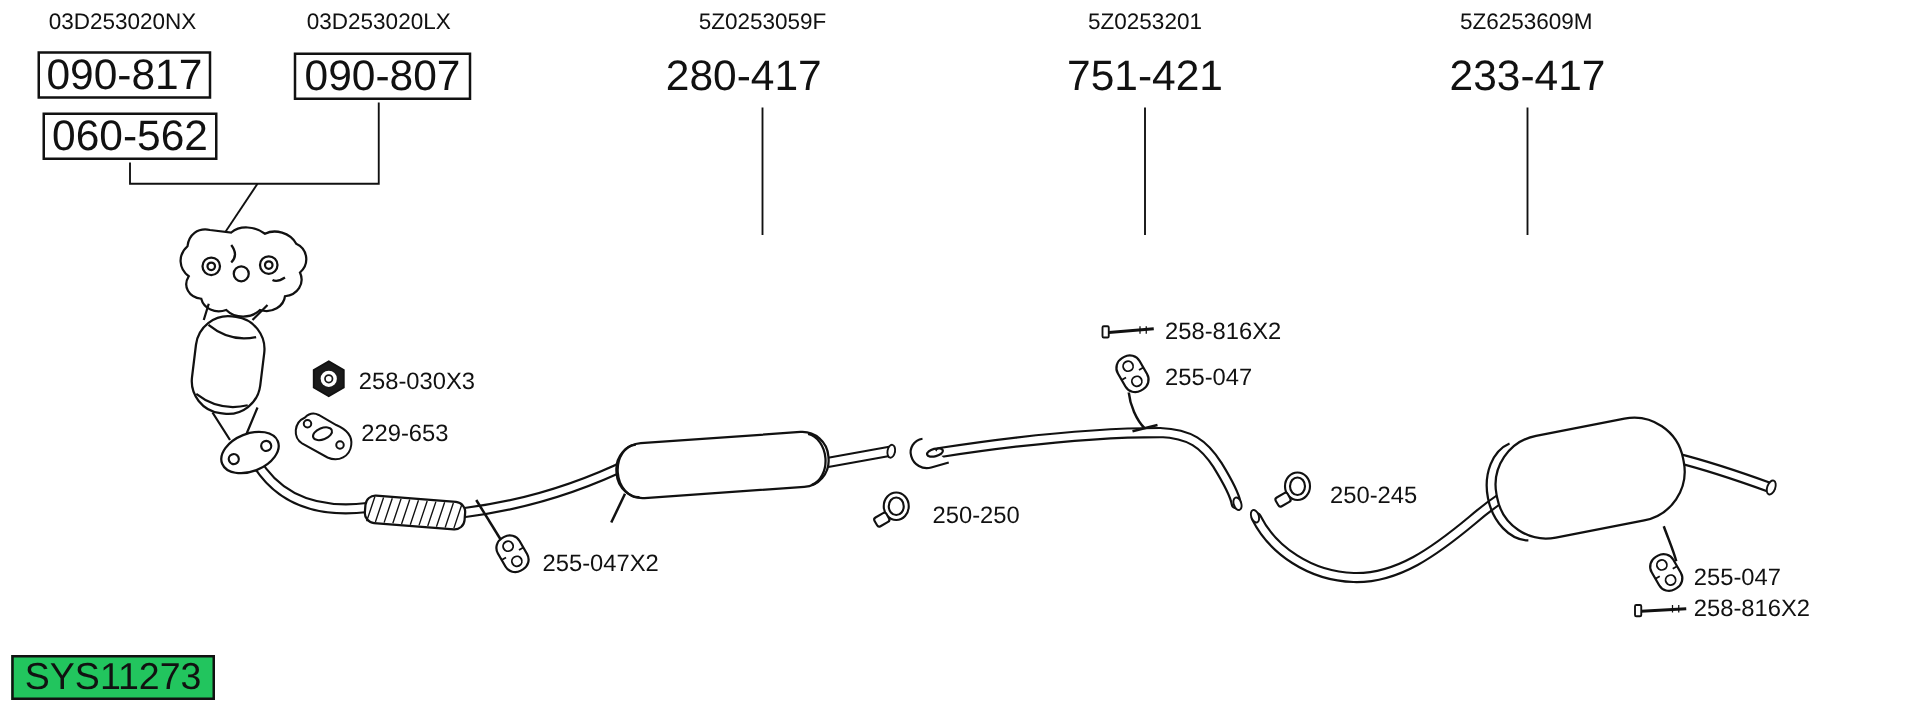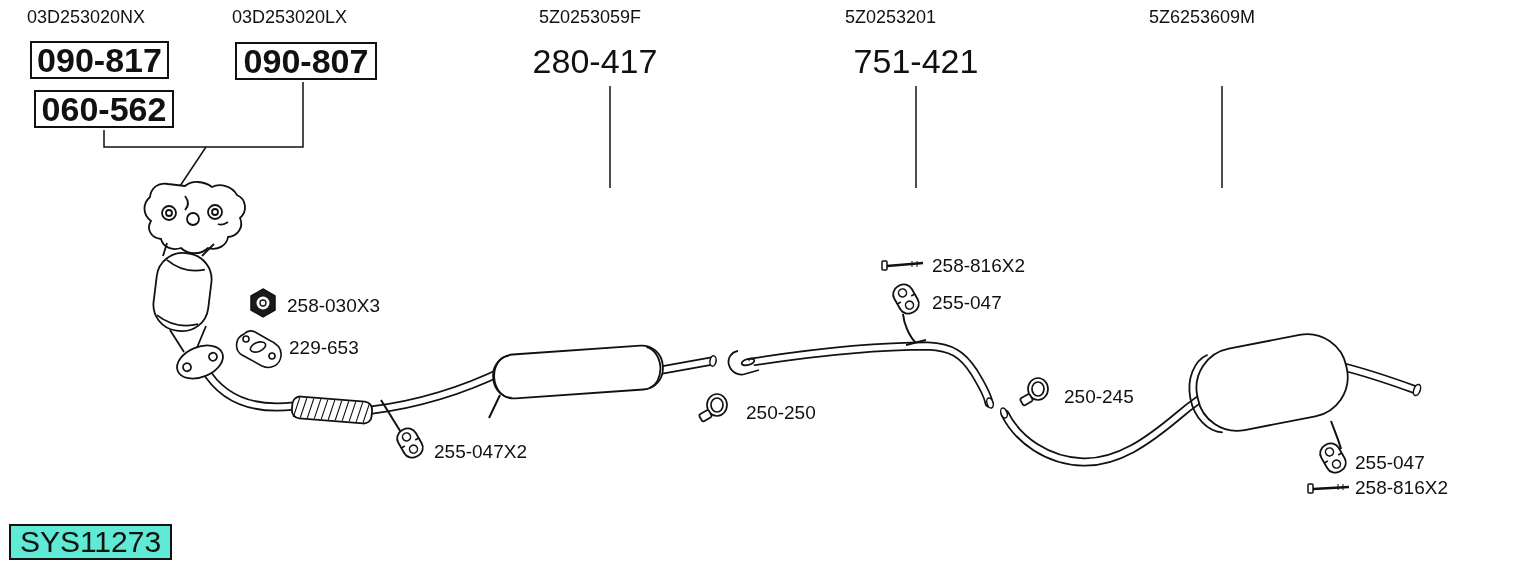--- a/index.html
+++ b/index.html
@@ -4,25 +4,25 @@
 <style>
   * { box-sizing: border-box; margin: 0; padding: 0; }
   html, body { background: #ffffff; }
   body { width: 1530px; height: 566px; }
   .canvas {
     position: relative; width: 1530px; height: 566px; background: #fff;
     font-family: "Liberation Sans", "DejaVu Sans", sans-serif; color: #111;
     overflow: hidden;
   }
   .abs { position: absolute; }
-  .oem  { font-size: 18px; line-height: 20px; text-align: left; white-space: nowrap; }
+  .oem  { font-size: 18px; line-height: 20px; text-align: center; white-space: nowrap; }
   .big  { font-size: 34px; line-height: 38px; height: 38px; text-align: center; white-space: nowrap; }
-  .boxed { border: 2px solid #111; line-height: 34px; background: #fff; font-weight: bold; }
+  .boxed { border: 2px solid #111; line-height: 34px; background: #fff; }
   .callout { font-size: 19px; line-height: 21px; white-space: nowrap; text-align: center; }
-  .idbox { font-size: 30px; line-height: 32px; height: 36px; border: 2px solid #111; text-align: center; background: #5eead4; }
+  .idbox { font-size: 30px; line-height: 32px; height: 36px; border: 2px solid #111; text-align: center; background: #22c55e; }
   svg.art { position: absolute; left: 0; top: 0; }
 </style>
 </head>
 <body>
 
 <div class="canvas">
 
   <svg class="art" width="1530" height="566" viewBox="0 0 1530 566">
 
     <defs>
@@ -167,20 +167,21 @@
   <div class="abs oem" style="left:232px; top:7px; width:142px">03D253020LX</div>
   <div class="abs big boxed" style="left:235px; top:42px; width:142px">090-807</div>
 
   <div class="abs oem" style="left:539px; top:7px; width:142px">5Z0253059F</div>
   <div class="abs big" style="left:524px; top:42px; width:142px">280-417</div>
 
   <div class="abs oem" style="left:845px; top:7px; width:142px">5Z0253201</div>
   <div class="abs big" style="left:845px; top:42px; width:142px">751-421</div>
 
   <div class="abs oem" style="left:1149px; top:7px; width:144px">5Z6253609M</div>
+  <div class="abs big" style="left:1151px; top:42px; width:142px">233-417</div>
 
   <div class="abs callout" style="left:287px; top:295px">258-030X3</div>
   <div class="abs callout" style="left:289px; top:337px">229-653</div>
   <div class="abs callout" style="left:434px; top:441px">255-047X2</div>
   <div class="abs callout" style="left:746px; top:402px">250-250</div>
   <div class="abs callout" style="left:932px; top:255px">258-816X2</div>
   <div class="abs callout" style="left:932px; top:292px">255-047</div>
   <div class="abs callout" style="left:1064px; top:386px">250-245</div>
   <div class="abs callout" style="left:1355px; top:452px">255-047</div>
   <div class="abs callout" style="left:1355px; top:477px">258-816X2</div>

